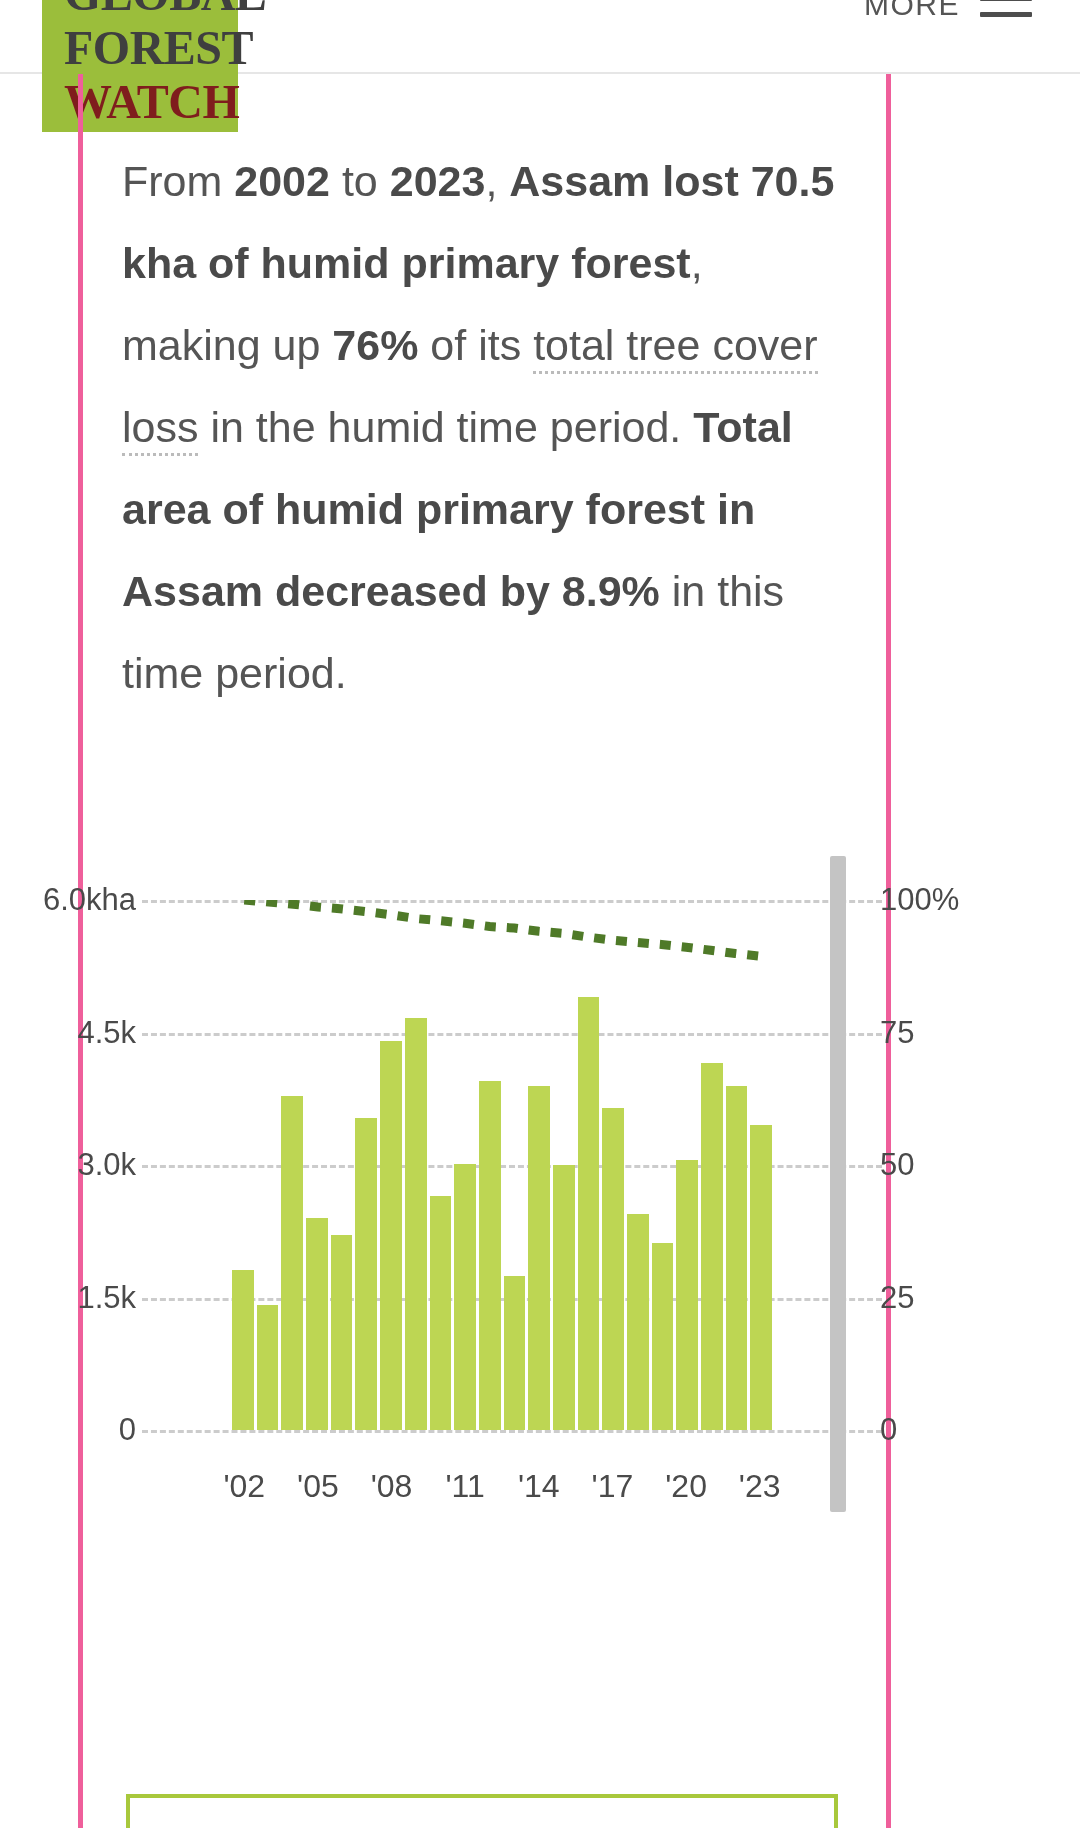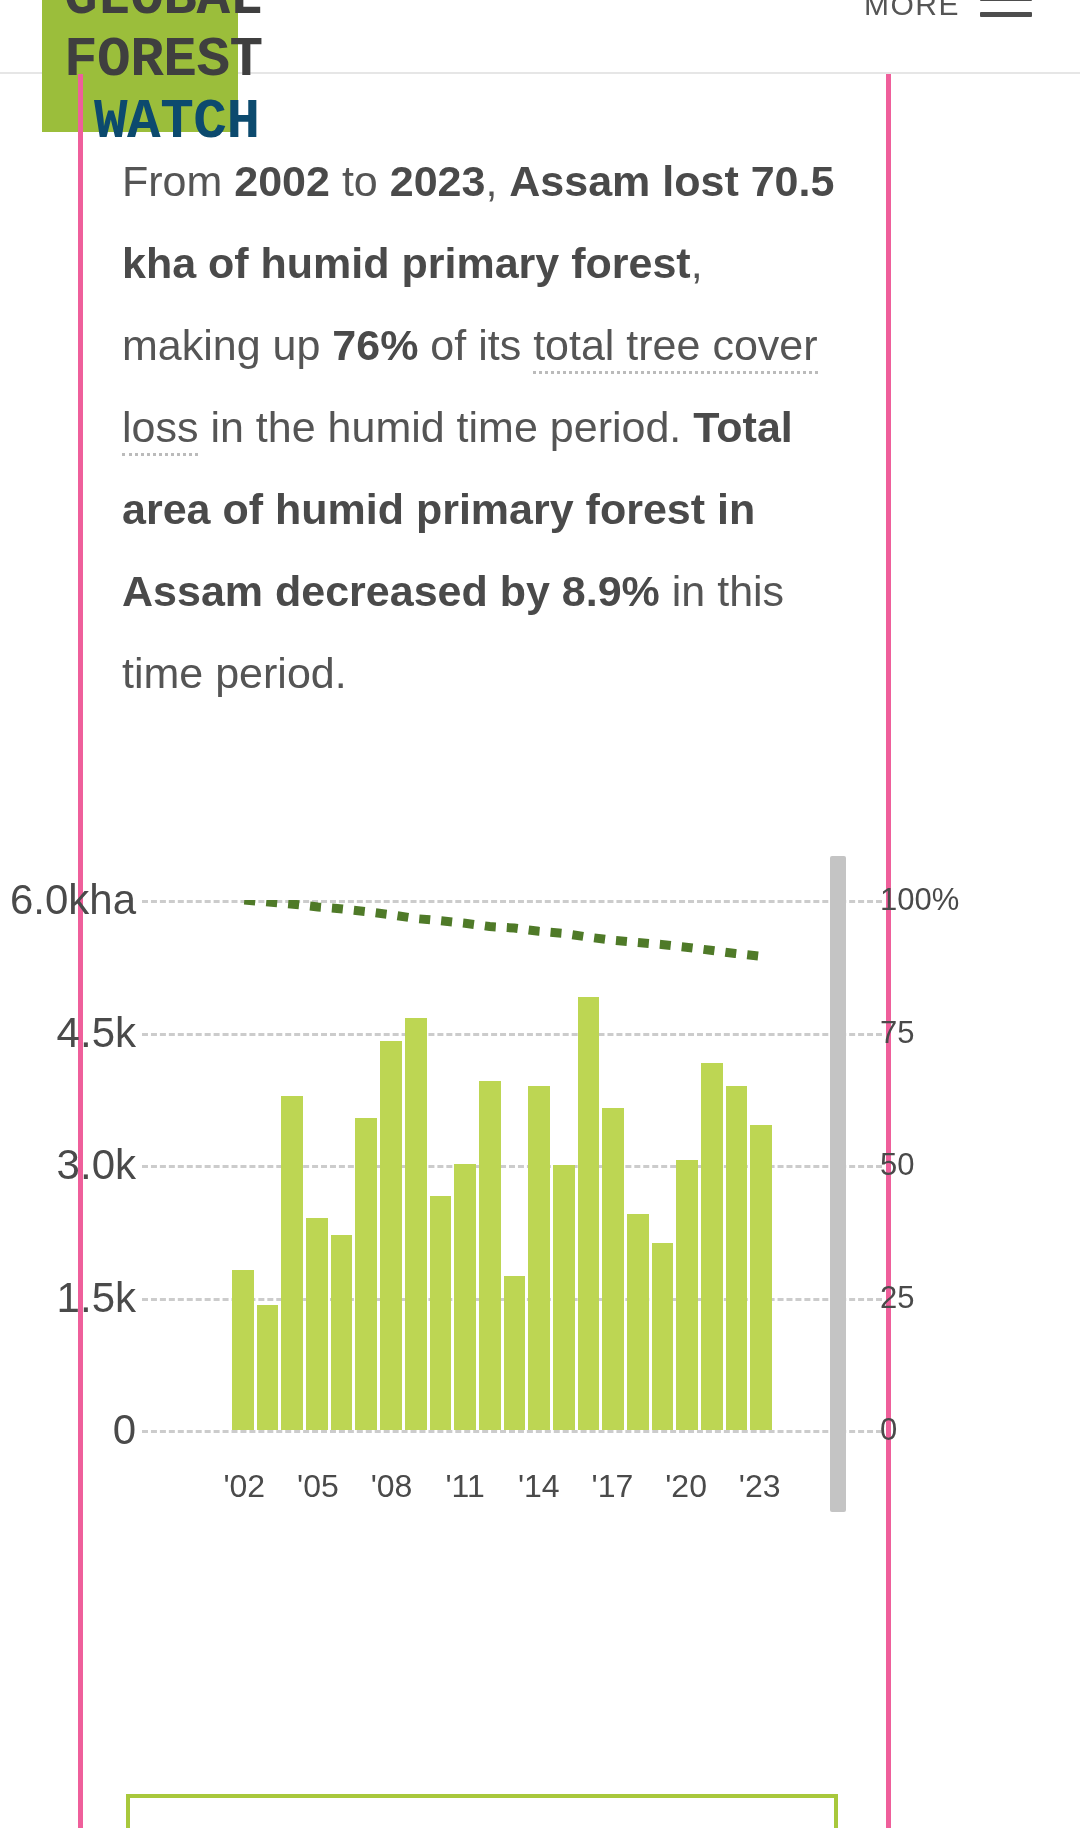--- a/index.html
+++ b/index.html
@@ -32,26 +32,26 @@
 
   
   .logo {
     position:absolute; left:42px; top:-42px;
     width:196px; height:174px;
     background:#9bbe3b;
     padding:12px 14px 0 22px;
     line-height:1.0;
   }
   .logo .l1, .logo .l2, .logo .l3 {
-    font-family:Liberation Mono, monospace;
-    font-weight:700; font-size:56px; letter-spacing:-0.5px;
+    font-family:Liberation Serif, serif;
+    font-weight:700; font-size:48px; letter-spacing:-0.5px;
   }
   .logo .l1 { color:#3f3f3f; }
   .logo .l2 { color:#3f3f3f; margin-top:6px; }
-  .logo .l3 { color:#0c4a6e; margin-top:6px;margin-left:30px; }
+  .logo .l3 { color:#7f1d1d; margin-top:6px; }
 
   
   .rail {
     position:absolute; top:74px; width:5px; height:1754px;
     background:#ef5f9b;
   }
   .rail-left  { left:78px; }
   .rail-right { left:886px; }
 
   
@@ -76,21 +76,21 @@
     position:absolute; left:114px; top:28px;
     width:540px; height:530px;
   }
   .gridline {
     position:absolute; left:-90px; width:740px; height:0;
     border-top:3px dashed #cccccc;
   }
   .ylabel-left {
     position:absolute; right:calc(100% + 96px);
     transform:translateY(-50%);
-    font-size:42px; color:#4a4a4a; white-space:nowrap;
+    font-size:31px; color:#4a4a4a; white-space:nowrap;
     font-family:"Liberation Sans", sans-serif;
   }
   .ylabel-right {
     position:absolute; left:calc(100% + 108px);
     transform:translateY(-50%);
     font-size:31px; color:#4a4a4a; white-space:nowrap;
     font-family:Liberation Sans, sans-serif;
   }
   .bars {
     position:absolute; left:0; bottom:0; width:100%; height:530px;

